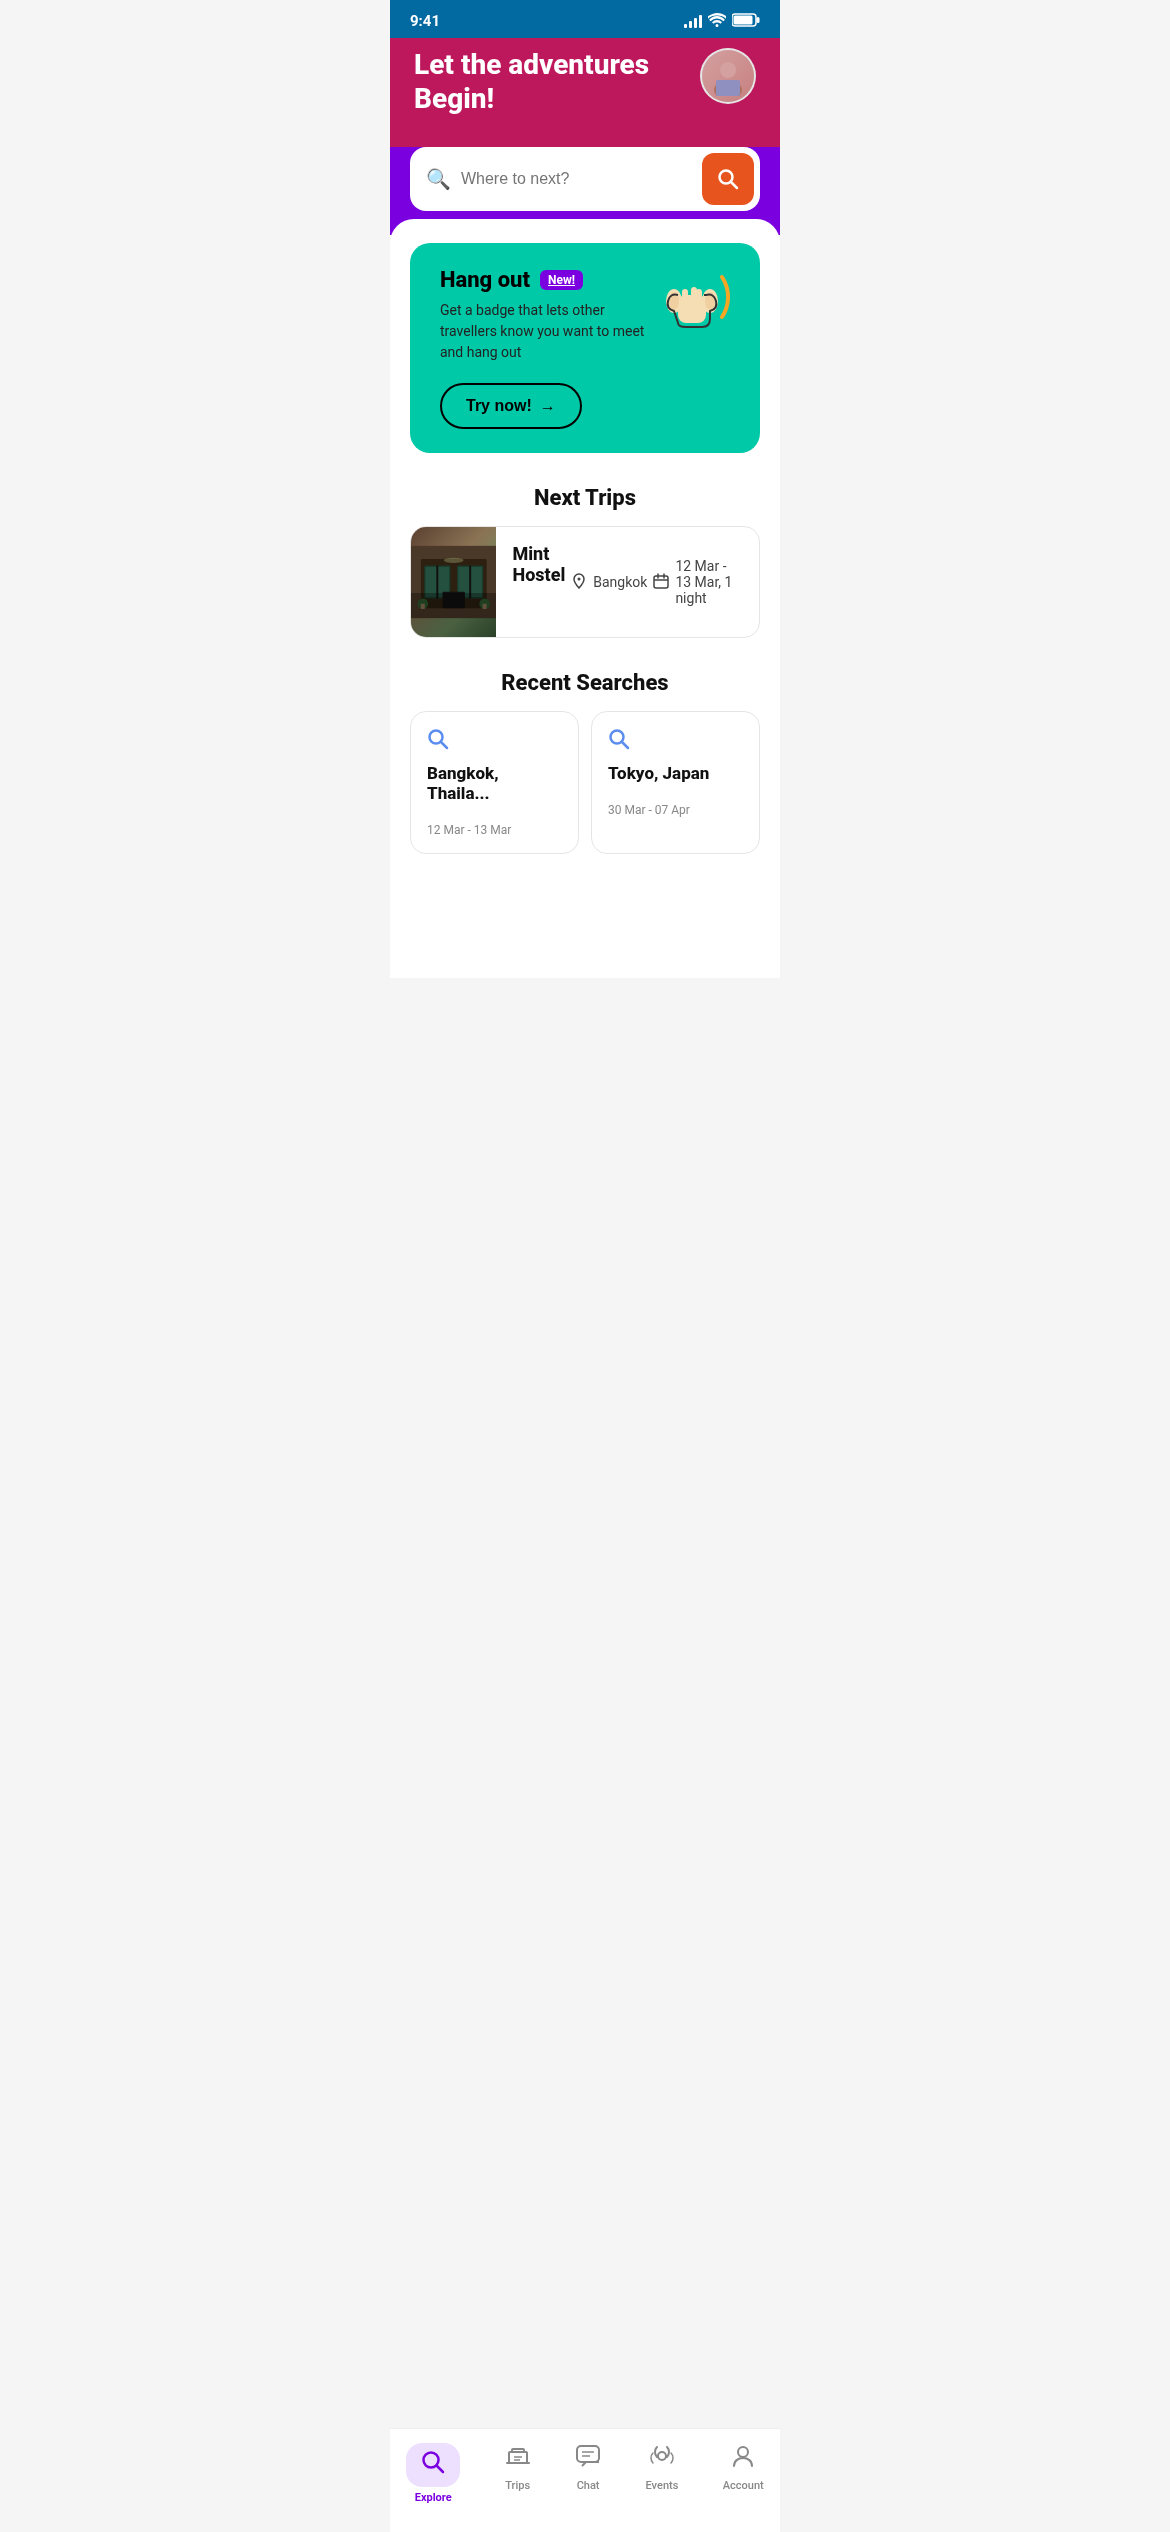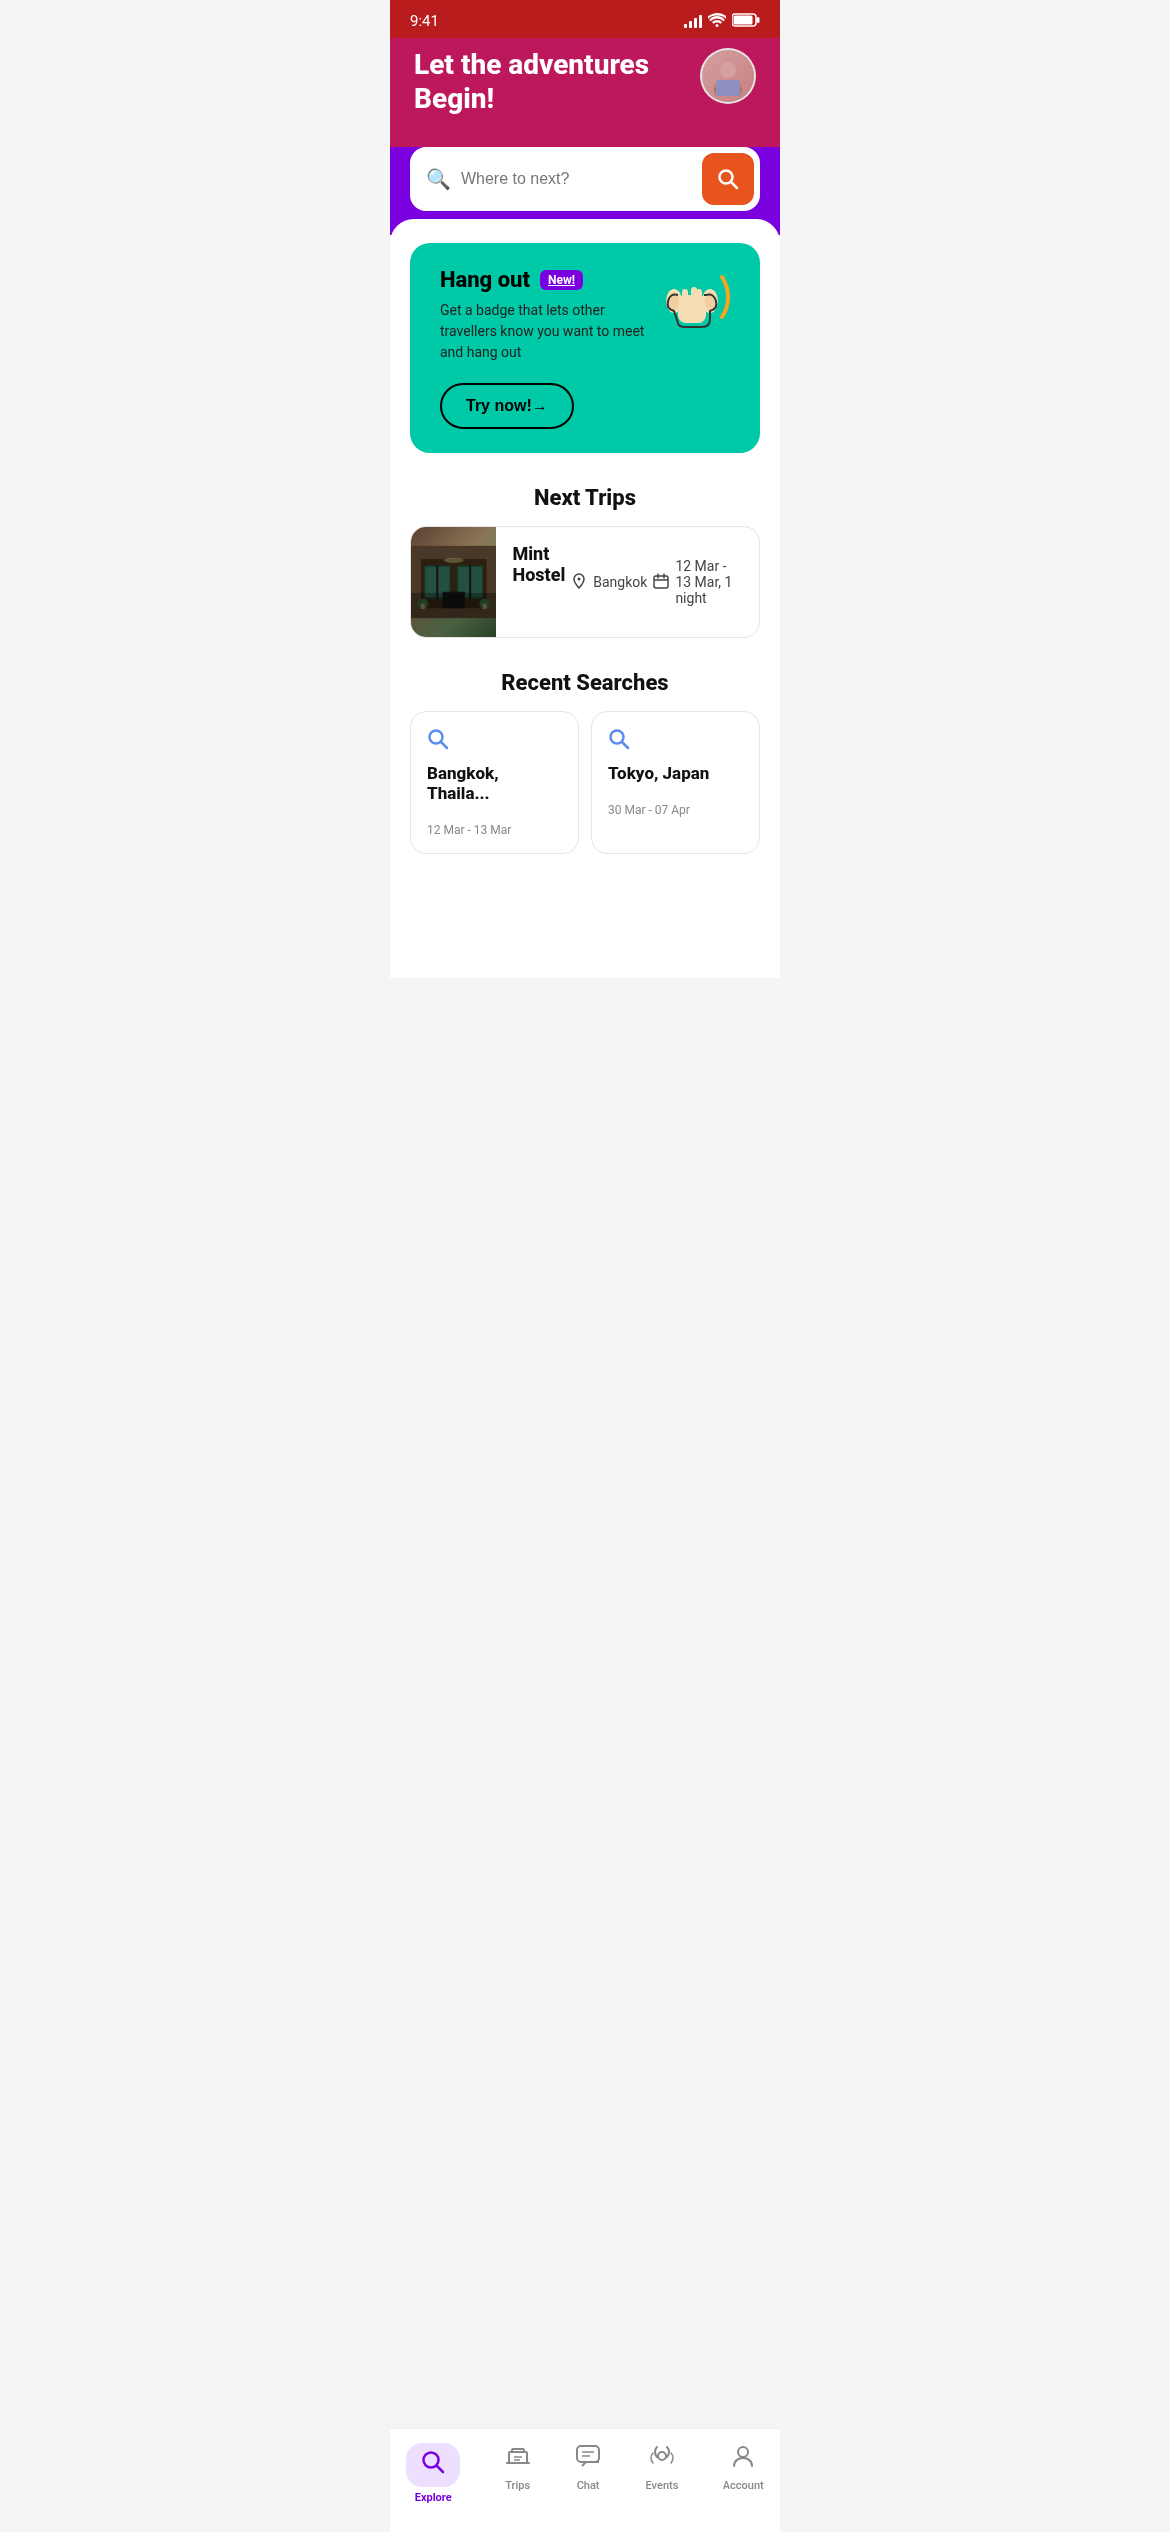--- a/index.html
+++ b/index.html
@@ -5,28 +5,28 @@
   <style>
     * { margin: 0; padding: 0; box-sizing: border-box; }
     body {
       font-family: -apple-system, BlinkMacSystemFont, 'Segoe UI', Roboto, sans-serif;
       background: #f5f5f5;
       width: 390px;
       margin: 0 auto;
       overflow-x: hidden;
     }
     .status-bar {
-      background: #b91c1c;
+      background: #0369a1;
       color: white;
       display: flex;
       justify-content: space-between;
       align-items: center;
       padding: 12px 20px 8px;
       font-size: 15px;
-      font-weight: 400;
+      font-weight: 700;
     }
     .status-right {
       display: flex;
       align-items: center;
       gap: 6px;
     }
     .signal-bars {
       display: flex;
       align-items: flex-end;
       gap: 2px;
@@ -161,21 +161,21 @@
     .try-now-btn {
       background: transparent;
       border: 2.5px solid #000;
       border-radius: 50px;
       padding: 12px 24px;
       font-size: 16px;
       font-weight: 700;
       cursor: pointer;
       display: flex;
       align-items: center;
-      gap: 0;
+      gap: 8px;
       width: fit-content;
     }
     .promo-icon {
       font-size: 64px;
       transform: rotate(0deg);
       flex-shrink: 0;
       margin-top: -10px;
     }
     .section-title {
       font-size: 22px;

